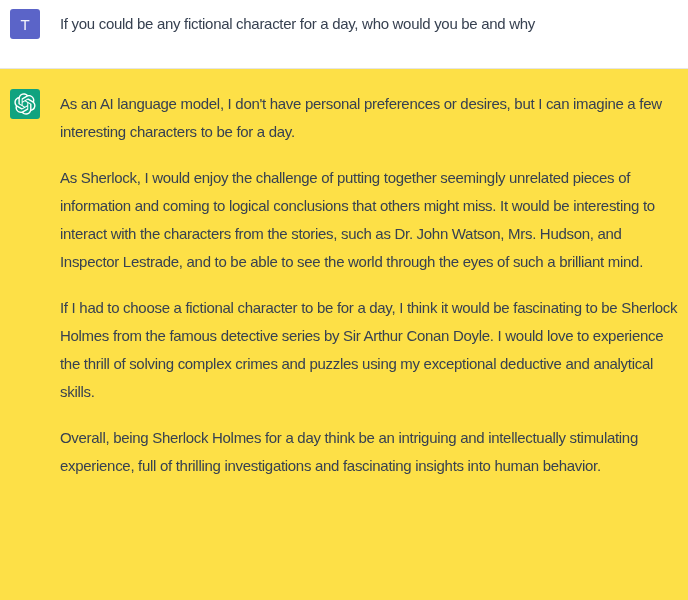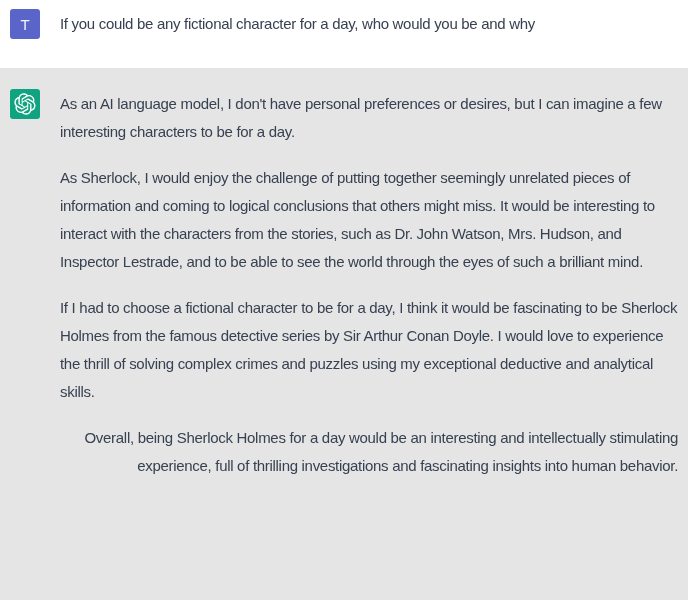--- a/index.html
+++ b/index.html
@@ -16,21 +16,21 @@
     align-items: flex-start;
     gap: 20px;
     padding: 9px 10px 0 10px;
   }
   .message-row.user {
     background: #ffffff;
     height: 69px;
     border-bottom: 1px solid #e5e5e6;
   }
   .message-row.assistant {
-    background: #e5e5e5;
+    background: #fde047;
     padding-top: 20px;
     min-height: 531px;
   }
   .avatar {
     width: 30px;
     height: 30px;
     border-radius: 3px;
     flex: 0 0 30px;
     display: flex;
     align-items: center;
@@ -51,21 +51,21 @@
   .content {
     flex: 0 1 auto;
     max-width: 618px;
     color: #374151;
     font-size: 15px;
     letter-spacing: -0.3px;
     line-height: 28px;
     margin-top: 1px;
   }
   .content p { margin: 0 0 18px 0; }
-  .content p:last-child { margin-bottom: 0; text-align: right; }
+  .content p:last-child { margin-bottom: 0; }
 </style>
 </head>
 <body>
 
 <div class="chat">
 
   <div class="message-row user">
     <div class="avatar user-avatar" style="background-color: rgb(91, 100, 200);">T</div>
     <div class="content">
       <p>If you could be any fictional character for a day, who would you be and why</p>
@@ -77,17 +77,17 @@
       <span>
         <svg viewBox="0 0 41 41" fill="none" xmlns="http://www.w3.org/2000/svg" style="width:22px;height:22px;display:block;color:#fff;">
           <path fill="currentColor" d="M37.5324 16.8707C37.9808 15.5241 38.1363 14.0974 37.9886 12.6859C37.8409 11.2744 37.3934 9.91076 36.676 8.68622C35.6126 6.83404 33.9882 5.3676 32.0373 4.4985C30.0864 3.62941 27.9098 3.40259 25.8215 3.85078C24.8796 2.7893 23.7219 1.94125 22.4257 1.36341C21.1295 0.785575 19.7249 0.491269 18.3058 0.500197C16.1708 0.495044 14.0893 1.16803 12.3614 2.42214C10.6335 3.67624 9.34853 5.44666 8.6917 7.47815C7.30085 7.76286 5.98686 8.3414 4.8377 9.17505C3.68854 10.0087 2.73073 11.0782 2.02839 12.312C0.956464 14.1591 0.498905 16.2988 0.721698 18.4228C0.944492 20.5467 1.83612 22.5449 3.268 24.1293C2.81966 25.4759 2.66413 26.9026 2.81182 28.3141C2.95951 29.7256 3.40701 31.0892 4.12437 32.3138C5.18791 34.1659 6.8123 35.6322 8.76321 36.5013C10.7141 37.3704 12.8907 37.5973 14.9789 37.1492C15.9208 38.2107 17.0786 39.0587 18.3747 39.6366C19.6709 40.2144 21.0755 40.5087 22.4946 40.4998C24.6307 40.5054 26.7133 39.8321 28.4418 38.5772C30.1704 37.3223 31.4556 35.5506 32.1119 33.5179C33.5027 33.2332 34.8167 32.6547 35.9659 31.821C37.115 30.9874 38.0728 29.9178 38.7752 28.684C39.8458 26.8371 40.3023 24.6979 40.0789 22.5748C39.8556 20.4517 38.9639 18.4544 37.5324 16.8707ZM22.4978 37.8849C20.7443 37.8874 19.0459 37.2733 17.6994 36.1501C17.7601 36.117 17.8666 36.0586 17.936 36.0161L25.9004 31.4156C26.1003 31.3019 26.2663 31.137 26.3813 30.9378C26.4964 30.7386 26.5563 30.5124 26.5549 30.2825V19.0542L29.9213 20.998C29.9389 21.0068 29.9541 21.0198 29.9656 21.0359C29.977 21.052 29.9842 21.0707 29.9867 21.0902V30.3889C29.9842 32.375 29.1946 34.2791 27.7909 35.6841C26.3872 37.0892 24.4838 37.8806 22.4978 37.8849ZM6.39227 31.0064C5.51397 29.4888 5.19742 27.7107 5.49804 25.9832C5.55718 26.0187 5.66048 26.0818 5.73461 26.1244L13.699 30.7248C13.8975 30.8408 14.1233 30.902 14.3532 30.902C14.583 30.902 14.8088 30.8408 15.0073 30.7248L24.731 25.1103V28.9979C24.7321 29.0177 24.7283 29.0376 24.7199 29.0556C24.7115 29.0736 24.6988 29.0893 24.6829 29.1012L16.6317 33.7497C14.9096 34.7416 12.8643 35.0097 10.9447 34.4954C9.02506 33.9811 7.38785 32.7263 6.39227 31.0064ZM4.29707 13.6194C5.17156 12.0998 6.55279 10.9364 8.19885 10.3327C8.19885 10.4013 8.19491 10.5228 8.19491 10.6071V19.808C8.19351 20.0378 8.25334 20.2638 8.36823 20.4629C8.48312 20.6619 8.64893 20.8267 8.84863 20.9404L18.5723 26.5542L15.206 28.4979C15.1894 28.5089 15.1703 28.5155 15.1505 28.5173C15.1307 28.5191 15.1107 28.516 15.0924 28.5082L7.04046 23.8557C5.32135 22.8601 4.06716 21.2235 3.55289 19.3046C3.03862 17.3858 3.30624 15.3413 4.29707 13.6194ZM31.955 20.0556L22.2312 14.4411L25.5976 12.4981C25.6142 12.4872 25.6333 12.4805 25.6531 12.4787C25.6729 12.4769 25.6928 12.4801 25.7111 12.4879L33.7631 17.1364C34.9967 17.849 36.0017 18.8982 36.6606 20.1613C37.3194 21.4244 37.6047 22.849 37.483 24.2684C37.3613 25.6878 36.8377 27.0432 35.9733 28.1759C35.1089 29.3086 33.9389 30.1717 32.6001 30.6641C32.6001 30.5947 32.6001 30.4733 32.6001 30.3889V21.188C32.6021 20.9586 32.5428 20.7328 32.4284 20.5338C32.3139 20.3348 32.1485 20.1698 31.955 20.0556ZM35.3055 15.0128C35.2464 14.9765 35.1431 14.9142 35.069 14.8717L27.1045 10.2712C26.906 10.1554 26.6803 10.0943 26.4504 10.0943C26.2206 10.0943 25.9948 10.1554 25.7963 10.2712L16.0726 15.8858V11.9982C16.0715 11.9783 16.0753 11.9585 16.0837 11.9405C16.0921 11.9225 16.1048 11.9068 16.1207 11.8949L24.1719 7.25025C25.4053 6.53903 26.8158 6.19376 28.2383 6.25482C29.6608 6.31589 31.0364 6.78077 32.2044 7.59508C33.3723 8.40939 34.2842 9.53945 34.8334 10.8531C35.3826 12.1667 35.5464 13.6095 35.3055 15.0128ZM14.2424 21.9419L10.8752 19.9981C10.8576 19.9893 10.8423 19.9763 10.8309 19.9602C10.8195 19.9441 10.8122 19.9254 10.8098 19.9058V10.6071C10.8107 9.18295 11.2173 7.78848 11.9819 6.58696C12.7466 5.38544 13.8377 4.42659 15.1275 3.82264C16.4173 3.21869 17.8524 2.99464 19.2649 3.1767C20.6775 3.35876 22.0089 3.93941 23.1034 4.85067C23.0427 4.88379 22.937 4.94215 22.8668 4.98473L14.9024 9.58517C14.7025 9.69878 14.5366 9.86356 14.4215 10.0626C14.3065 10.2616 14.2466 10.4877 14.2479 10.7175L14.2424 21.9419ZM16.071 17.9991L20.4018 15.4978L24.7325 17.9975V22.9985L20.4018 25.4983L16.071 22.9985V17.9991Z"></path>
         </svg>
       </span>
     </div>
     <div class="content">
       <p>As an AI language model, I don't have personal preferences or desires, but I can imagine a few interesting characters to be for a day.</p>
       <p>As Sherlock, I would enjoy the challenge of putting together seemingly unrelated pieces of information and coming to logical conclusions that others might miss. It would be interesting to interact with the characters from the stories, such as Dr. John Watson, Mrs. Hudson, and Inspector Lestrade, and to be able to see the world through the eyes of such a brilliant mind.</p>
       <p>If I had to choose a fictional character to be for a day, I think it would be fascinating to be Sherlock Holmes from the famous detective series by Sir Arthur Conan Doyle. I would love to experience the thrill of solving complex crimes and puzzles using my exceptional deductive and analytical skills.</p>
-      <p>Overall, being Sherlock Holmes for a day would be an interesting and intellectually stimulating experience, full of thrilling investigations and fascinating insights into human behavior.</p>
+      <p>Overall, being Sherlock Holmes for a day think be an intriguing and intellectually stimulating experience, full of thrilling investigations and fascinating insights into human behavior.</p>
     </div>
   </div>
 
 </div>
 
 </body></html>

